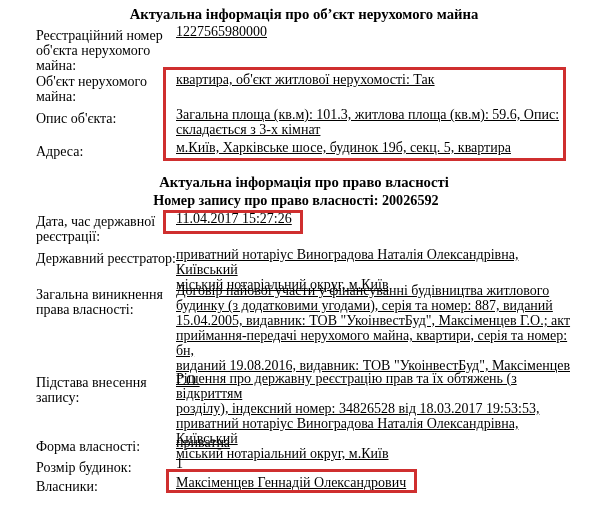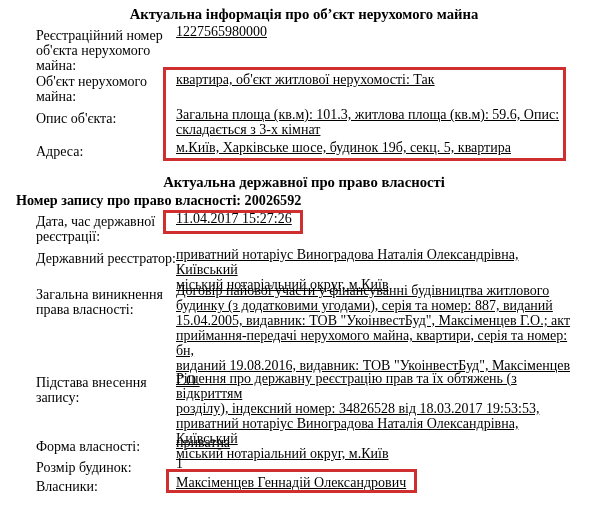--- a/index.html
+++ b/index.html
@@ -11,21 +11,21 @@
     font-size:14px;line-height:15px;color:#000;
     overflow:hidden;
     padding-left:22px;
   }
   .title{
     position:absolute;left:0;width:608px;
     text-align:center;font-weight:bold;font-size:14.7px;line-height:17px;
   }
   .record-line{
     position:absolute;left:16px;width:560px;
-    font-weight:bold;font-size:14.2px;
+    font-weight:bold;font-size:14.2px;text-align:center;
   }
   .row{position:absolute;left:0;width:608px;height:0;overflow:visible;}
   .lbl{
     position:absolute;left:16px;top:4px;width:158px;
     white-space:pre-line;
     margin-left:20px;
   }
   .val{
     position:absolute;left:176px;top:0;width:400px;
     white-space:pre-line;
@@ -65,21 +65,21 @@
     <div class="lbl">Опис об'єкта:</div>
     <div class="val">Загальна площа (кв.м): 101.3, житлова площа (кв.м): 59.6, Опис:
 складається з 3-х кімнат</div>
   </div>
 
   <div class="row" style="top:140px">
     <div class="lbl">Адреса:</div>
     <div class="val">м.Київ, Харківське шосе, будинок 19б, секц. 5, квартира</div>
   </div>
 
-  <div class="title" style="top:174px">Актуальна державної про право власності</div>
+  <div class="title" style="top:174px">Актуальна інформація про право власності</div>
 
   <div class="record-line" style="top:193px">Номер запису про право власності: 20026592</div>
 
   <div class="row" style="top:210px">
     <div class="lbl">Дата, час державної
 реєстрації:</div>
     <div class="val" style="top:1px">11.04.2017 15:27:26</div>
   </div>
 
   <div class="row" style="top:247px">

